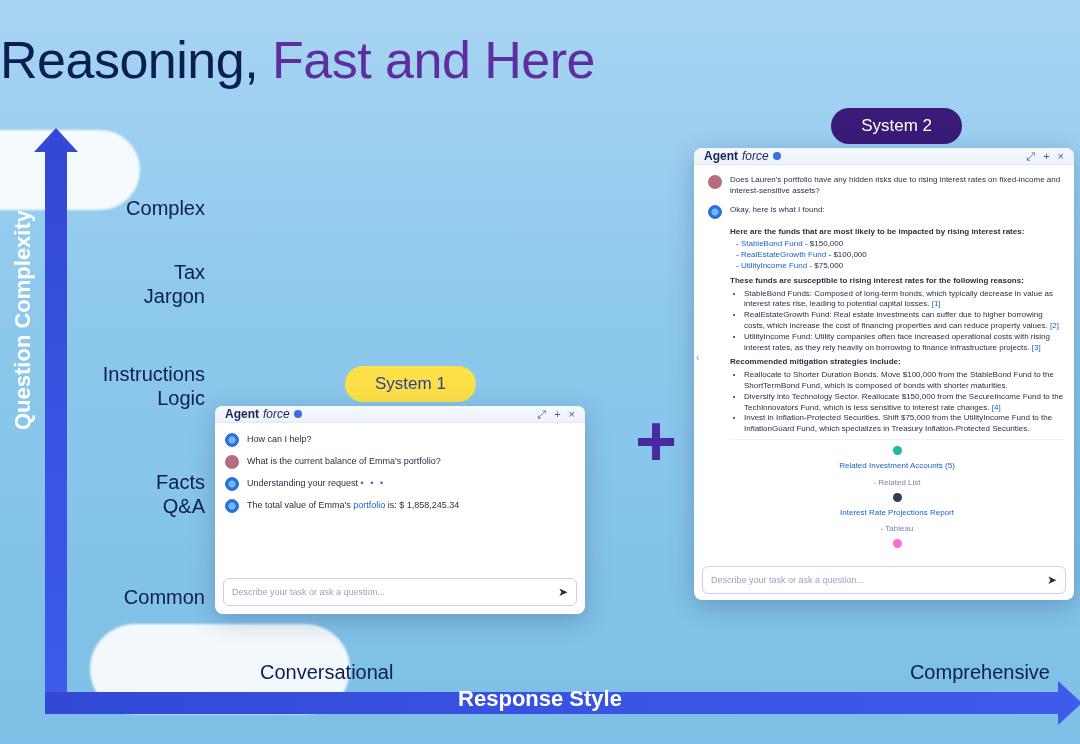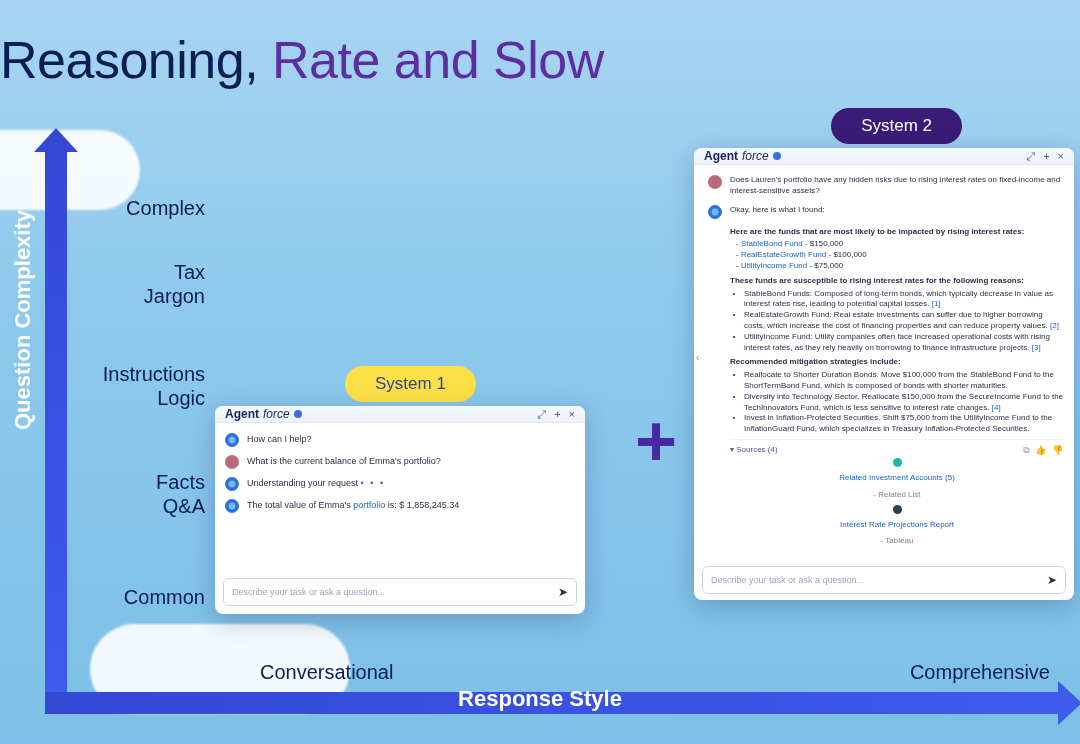--- a/index.html
+++ b/index.html
@@ -115,21 +115,21 @@
   .p2 .chat{ position:relative; padding-left:14px; height:calc(100% - 28px - 40px); overflow:hidden;}
   .p2 .composer{ bottom:6px;}
 </style>
 </head>
 <body>
 
 <div class="cloud c1"></div>
 <div class="cloud c2"></div>
 
 <div class="title">
-  <span class="t1">Reasoning, </span><span class="t2">Rate and Slow</span>
+  <span class="t1">Reasoning, </span><span class="t2">Fast and Here</span>
 </div>
 
 <div class="y-axis-arrow"></div>
 <div class="x-axis-arrow"></div>
 <div class="y-label">Question Complexity</div>
 <div class="x-label">Response Style</div>
 
 <div class="tick y1">Complex</div>
 <div class="tick y2">Tax<br>Jargon</div>
 <div class="tick y3">Instructions<br>Logic</div>
@@ -221,28 +221,20 @@
         <li><span>RealEstateGrowth Fund: Real estate investments can suffer due to higher borrowing costs, which increase the cost of financing properties and can reduce property values.</span> <span class="cite">[2]</span></li>
         <li><span>UtilityIncome Fund: Utility companies often face increased operational costs with rising interest rates, as they rely heavily on borrowing to finance infrastructure projects.</span> <span class="cite">[3]</span></li>
       </ul>
       <div class="section-h">Recommended mitigation strategies include:</div>
       <ul class="b">
         <li><span>Reallocate to Shorter Duration Bonds. Move $100,000 from the StableBond Fund to the ShortTermBond Fund, which is composed of bonds with shorter maturities.</span></li>
         <li><span>Diversify into Technology Sector. Reallocate $150,000 from the SecureIncome Fund to the TechInnovators Fund, which is less sensitive to interest rate changes.</span> <span class="cite">[4]</span></li>
         <li><span>Invest in Inflation-Protected Securities. Shift $75,000 from the UtilityIncome Fund to the InflationGuard Fund, which specializes in Treasury Inflation-Protected Securities.</span></li>
       </ul>
       <div class="sources">
-        <div class="src-head">
-          <span>▾ <span>Sources (4)</span></span>
-          <span class="thumbs">
-            <span>⧉</span>
-            <span>👍</span>
-            <span>👎</span>
-          </span>
-        </div>
         <div class="src-item">
             <span class="dot d-teal"></span>
             <span class="nm">Related Investment Accounts (5)</span>
             <span class="ty"> - <span>Related List</span></span>
           </div>
         <div class="src-item">
             <span class="dot d-dark"></span>
             <span class="nm">Interest Rate Projections Report</span>
             <span class="ty"> - <span>Tableau</span></span>
           </div>

